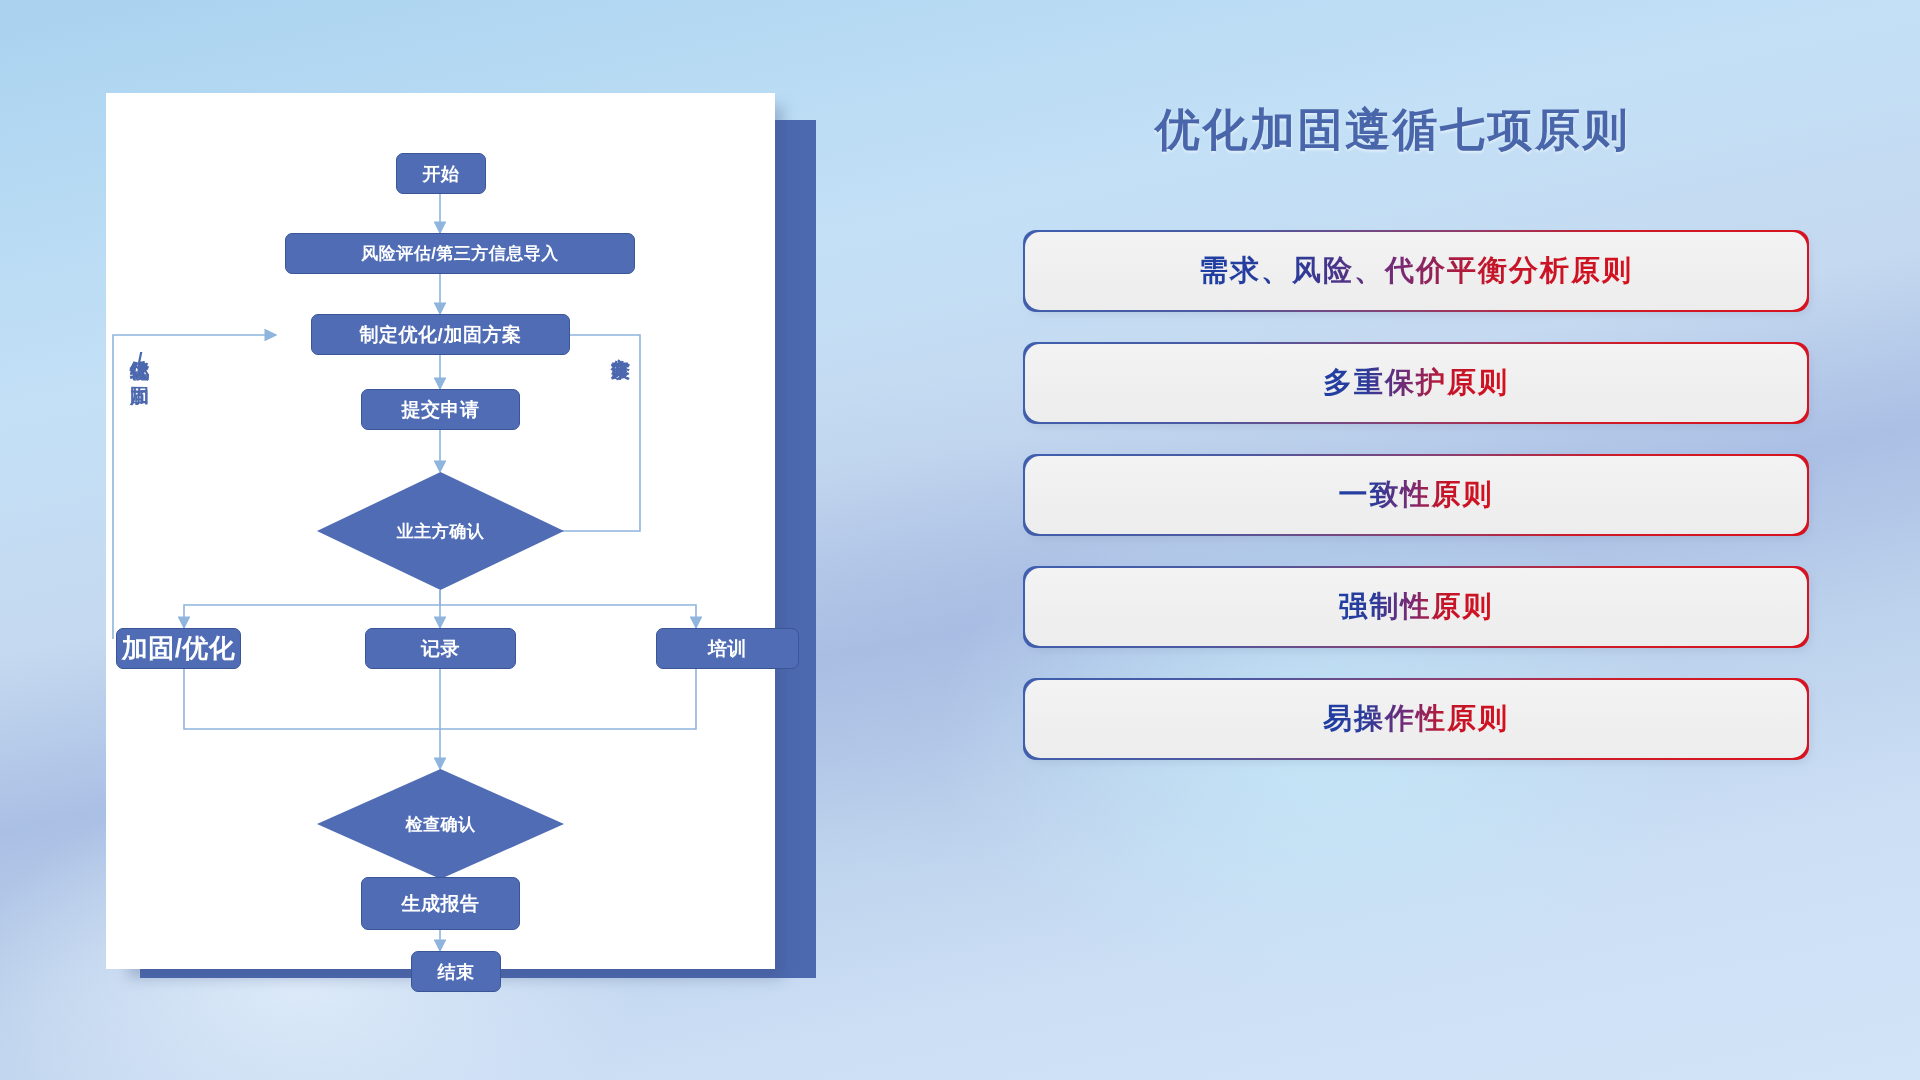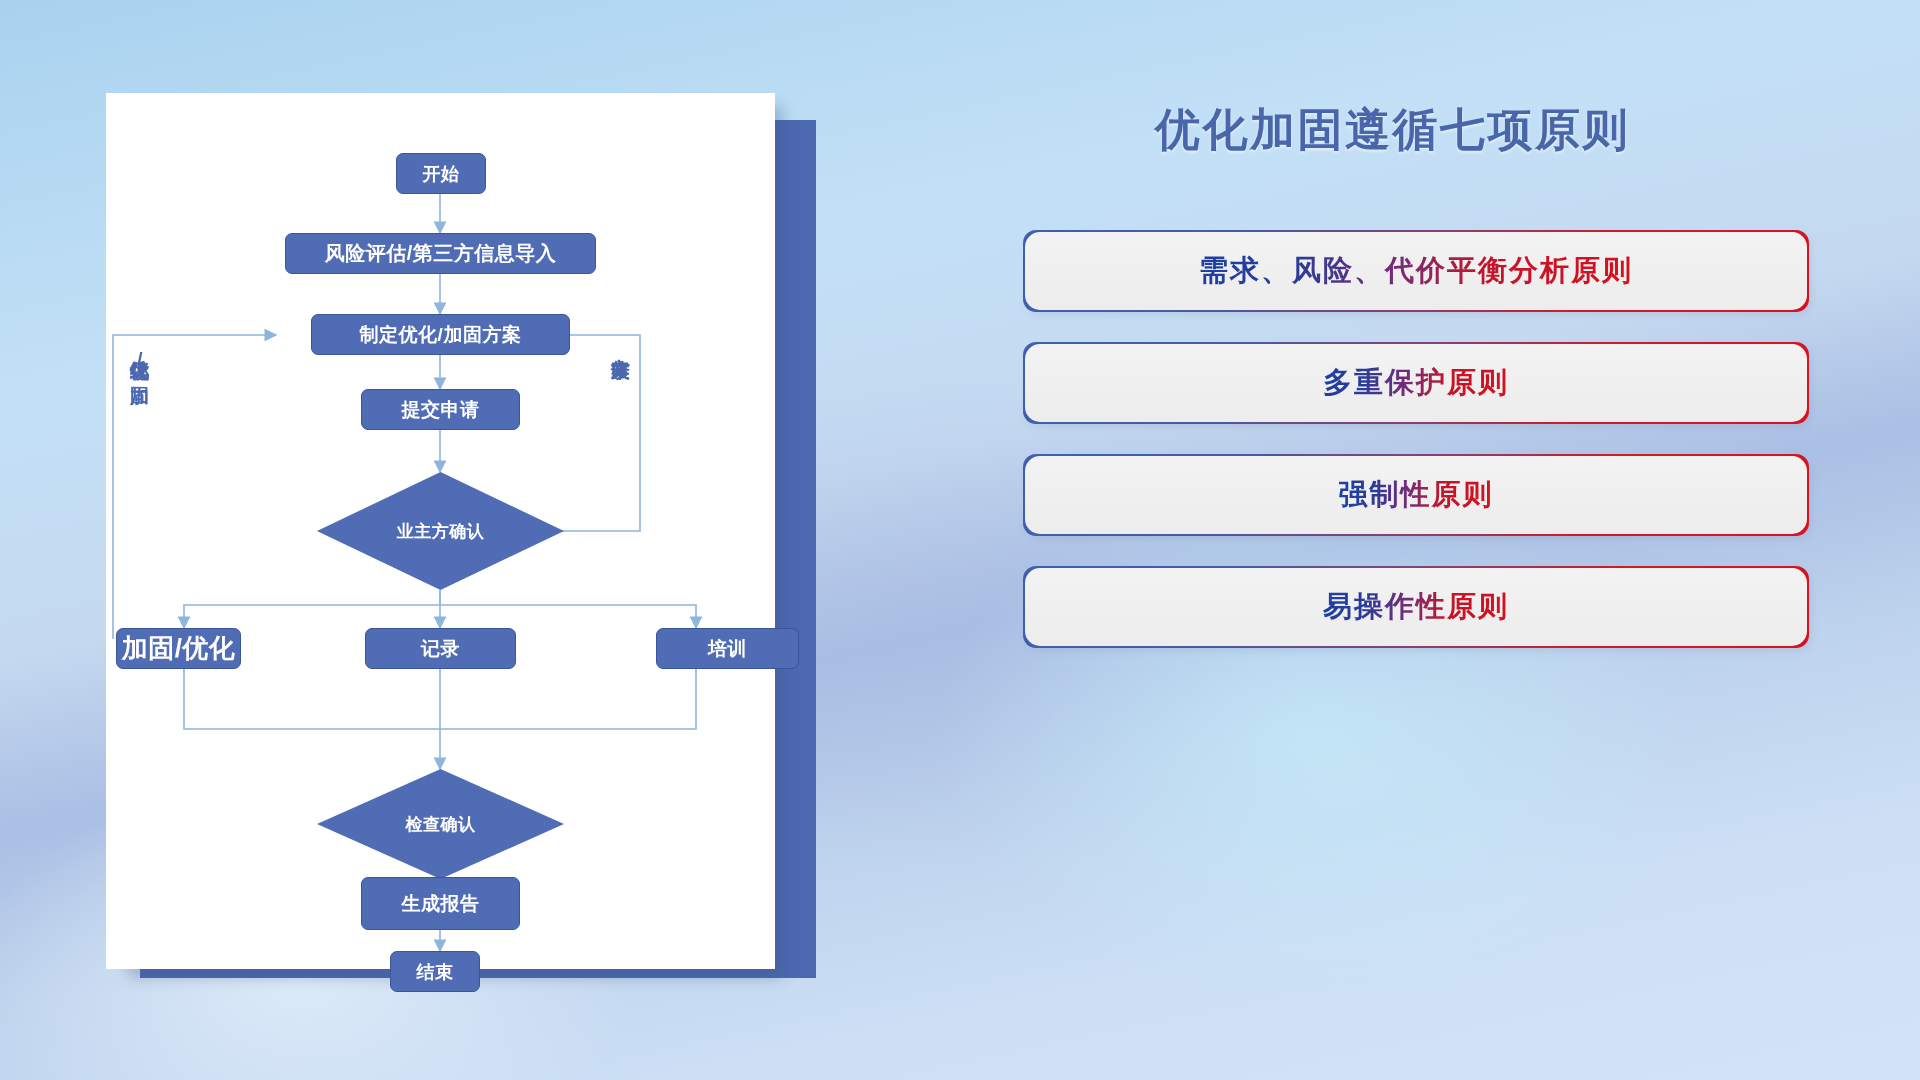--- a/index.html
+++ b/index.html
@@ -217,21 +217,21 @@
         <line x1="334" y1="748" x2="334" y2="784" marker-end="url(#arrow)"></line>
 
         <line x1="334" y1="824" x2="334" y2="858" marker-end="url(#arrow)"></line>
       </g>
     </svg>
 
     <div class="node" style="left:290px; top:60px; width:90px; height:41px; font-size:18px;">
       <span>开始</span>
     </div>
 
-    <div class="node" style="left:179px; top:140px; width:311px; height:41px; font-size:20px;">
+    <div class="node" style="left:179px; top:140px; width:350px; height:41px; font-size:17px;">
       <span>风险评估/第三方信息导入</span>
     </div>
 
     <div class="node" style="left:205px; top:221px; width:259px; height:41px; font-size:19px;">
       <span>制定优化/加固方案</span>
     </div>
 
     <div class="node" style="left:255px; top:296px; width:159px; height:41px; font-size:19px;">
       <span>提交申请</span>
     </div>
@@ -255,21 +255,21 @@
 
     <div class="diamond-wrap" style="left:211px; top:676px; width:247px; height:110px;">
       <div class="diamond-shape"></div>
       <span class="diamond-label" style="font-size:17px;">检查确认</span>
     </div>
 
     <div class="node" style="left:255px; top:784px; width:159px; height:53px; font-size:19px;">
       <span>生成报告</span>
     </div>
 
-    <div class="node" style="left:284px; top:858px; width:90px; height:41px; font-size:18px;">
+    <div class="node" style="left:305px; top:858px; width:90px; height:41px; font-size:18px;">
       <span>结束</span>
     </div>
 
     <div class="side-label" style="left:24px; top:251px; font-size:19px;">继续优化/加固</div>
 
     <div class="side-label" style="left:505px; top:250px; font-size:19px;">方案修改</div>
   </div>
 
   <div id="right-title">优化加固遵循七项原则</div>
 
@@ -280,20 +280,24 @@
       <span class="principle-label">需求、风险、代价平衡分析原则</span>
     </div>
 
 
 
     <div class="principle">
       <div class="principle-shadow"></div>
       <span class="principle-label">多重保护原则</span>
     </div>
 
+    <div class="principle">
+      <div class="principle-shadow"></div>
+      <span class="principle-label">一致性原则</span>
+    </div>
 
     <div class="principle">
       <div class="principle-shadow"></div>
       <span class="principle-label">强制性原则</span>
     </div>
 
     <div class="principle">
       <div class="principle-shadow"></div>
       <span class="principle-label">易操作性原则</span>
     </div>

